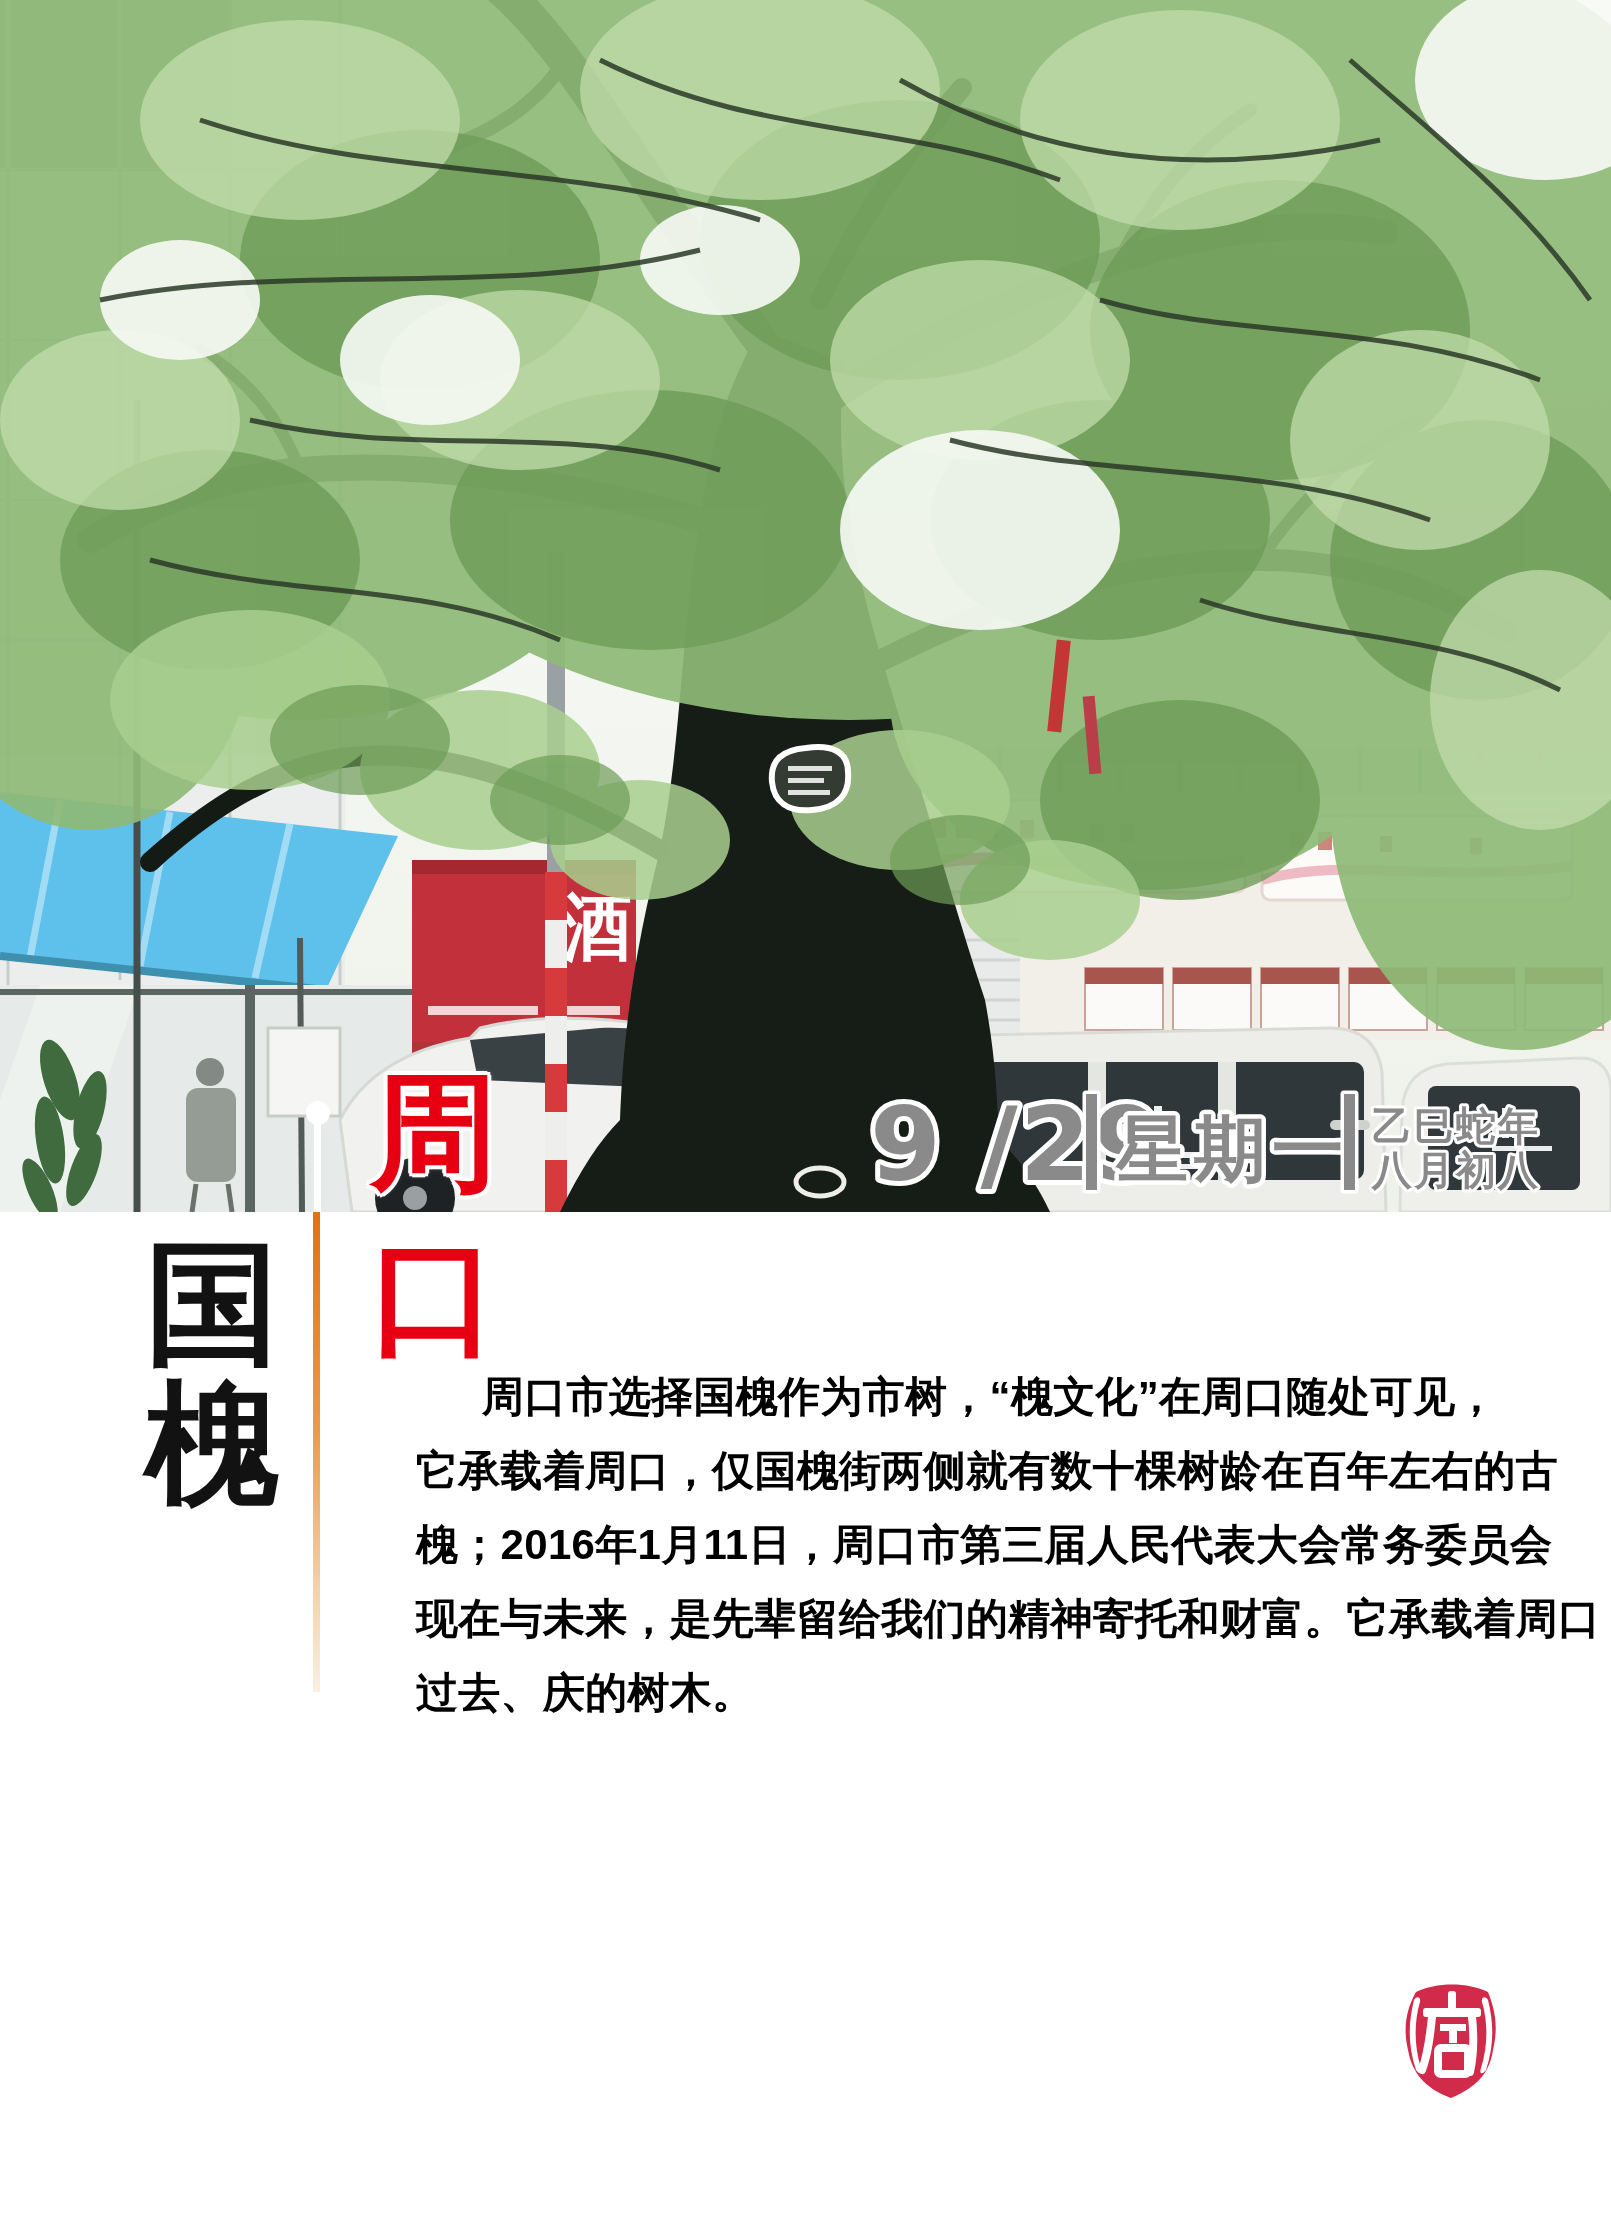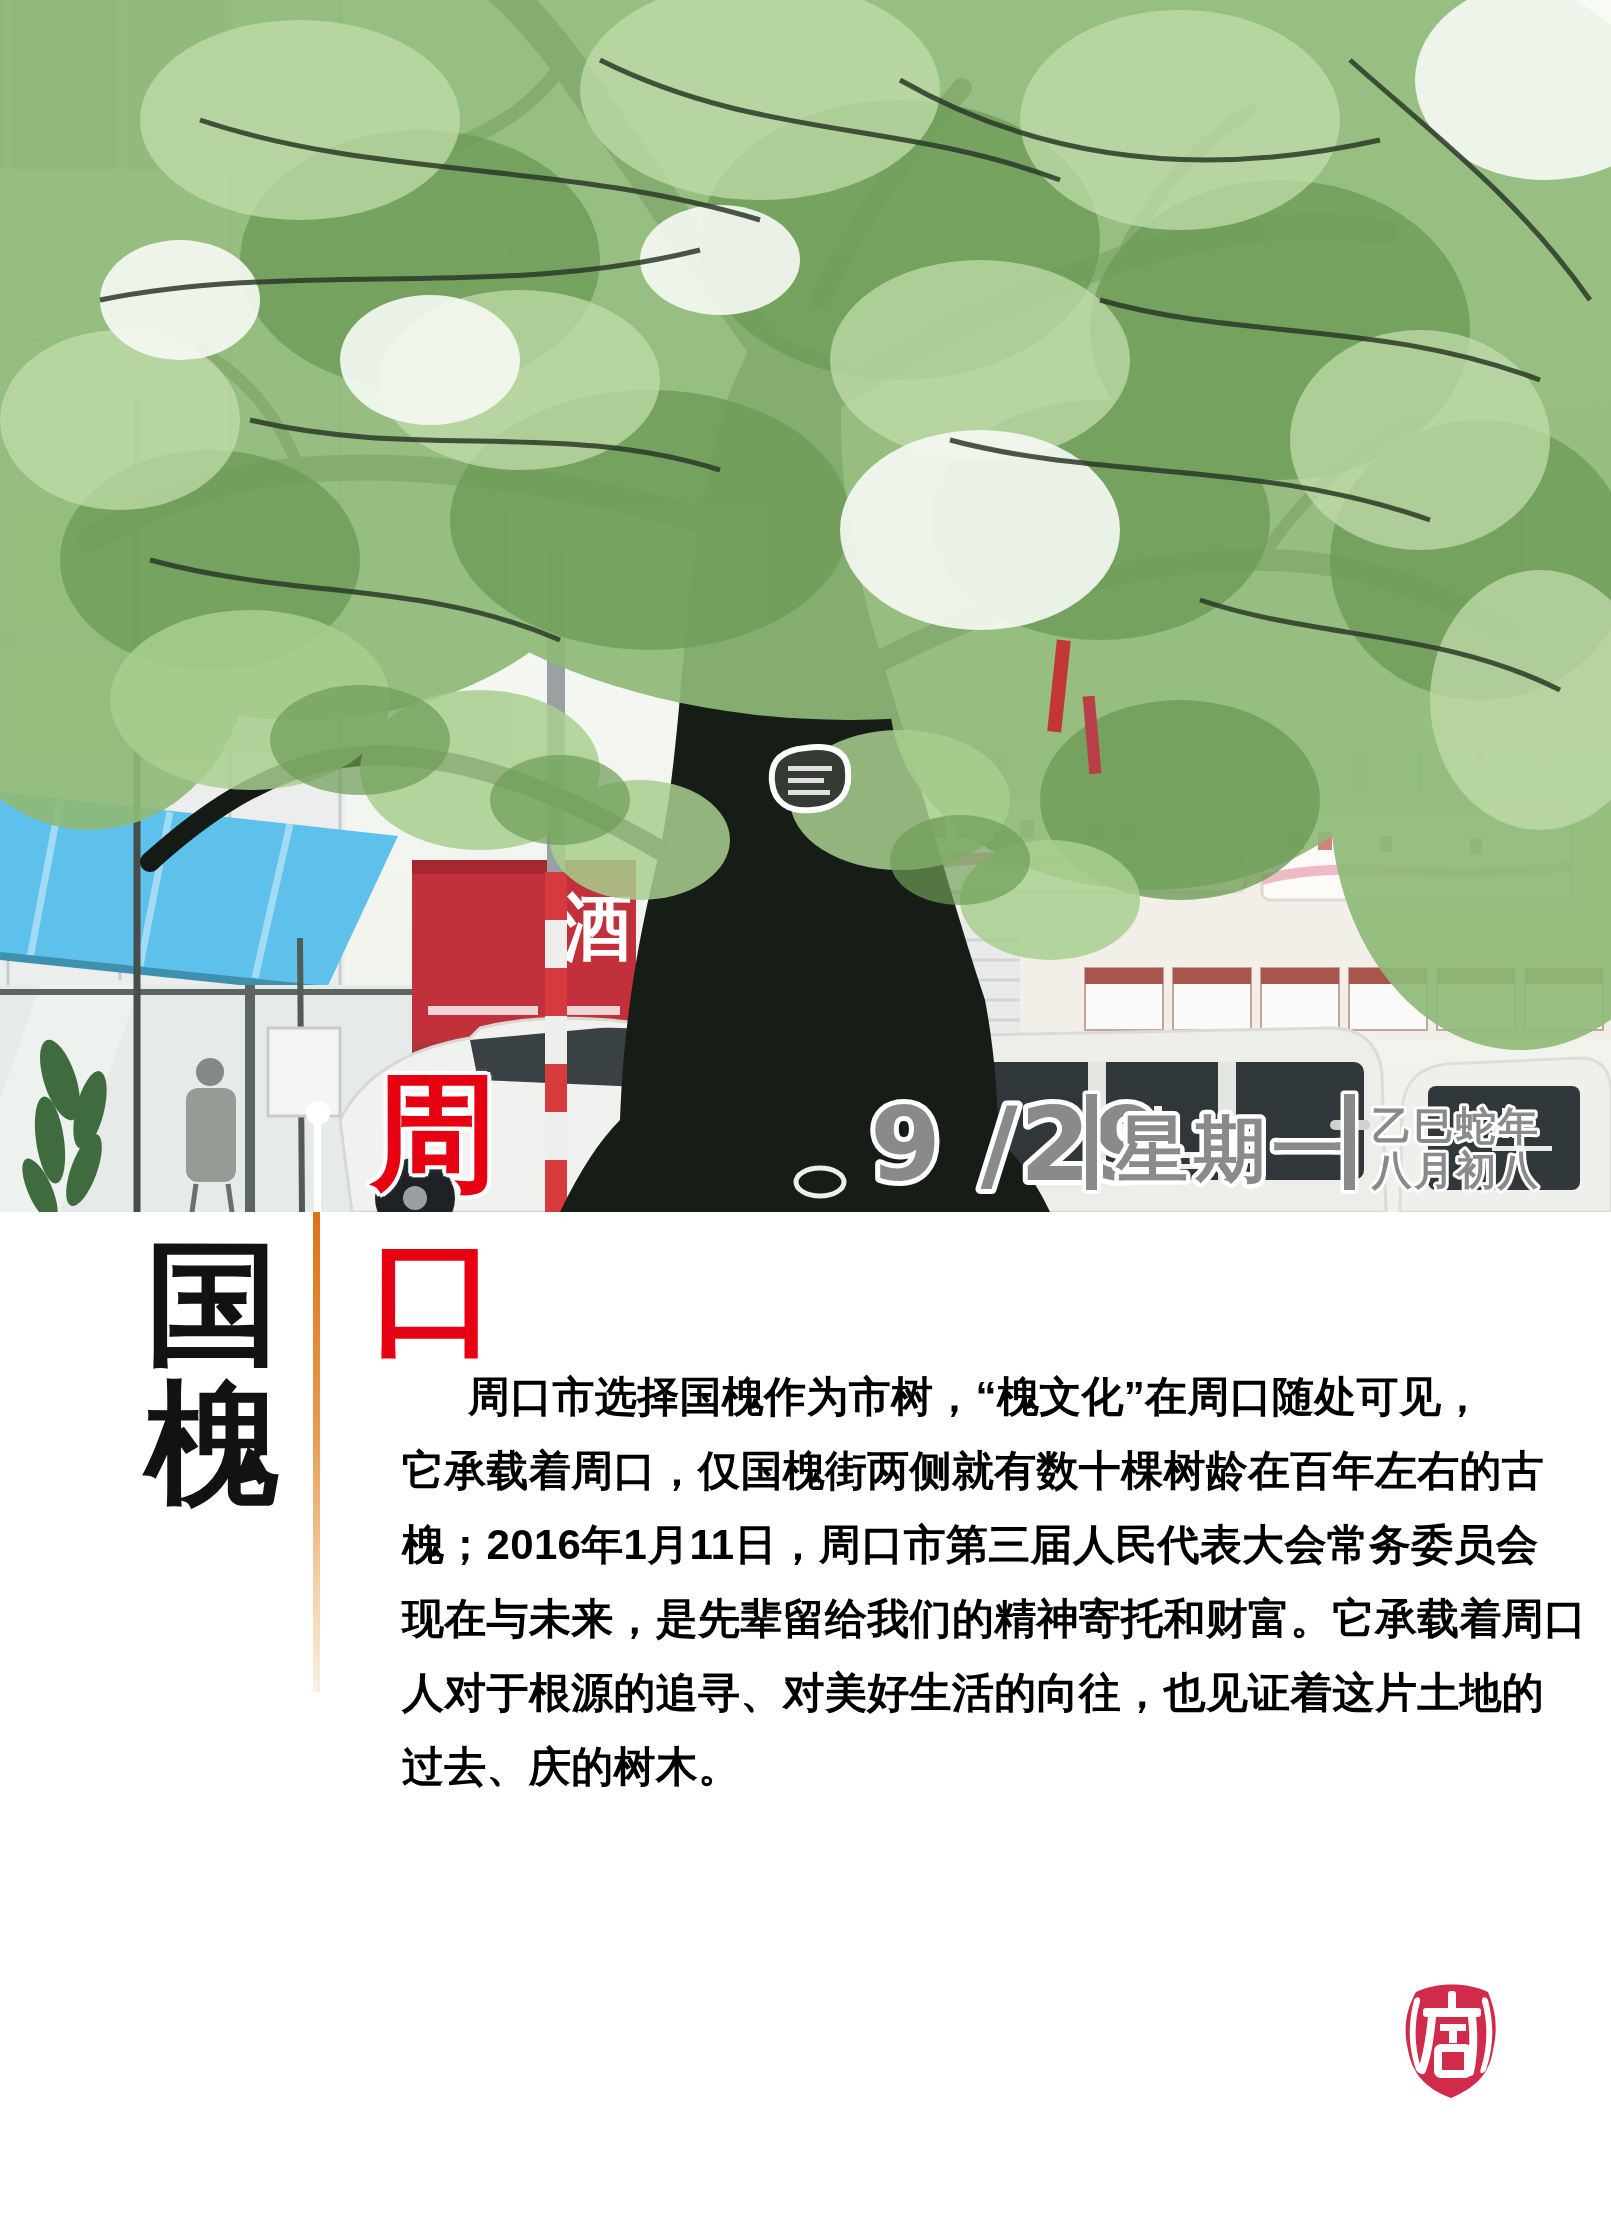--- a/index.html
+++ b/index.html
@@ -16,21 +16,21 @@
   .city-title span{display:block;}
   
   .tree-title{position:absolute;left:134px;top:1233px;width:156px;text-align:center;
     font-family:"DejaVu Serif","Liberation Serif",serif;font-weight:bold;font-size:134px;
     line-height:140px;color:#121212;}
   .tree-title span{display:block;}
   
   .v-divider{position:absolute;left:313px;top:1212px;width:7px;height:480px;
     background:linear-gradient(to bottom,#dd7317 0%,#e89a4d 45%,#f3d4ae 80%,#faf0e2 100%);}
   
-  .article{position:absolute;left:402px;top:1360px;width:1142px;
+  .article{position:absolute;left:416px;top:1360px;width:1142px;
     font-family:"Liberation Sans",sans-serif;font-weight:bold;font-size:42px;
     line-height:74px;letter-spacing:.3px;color:#000;text-align:justify;}
   .article .line{display:block;white-space:nowrap;}
   .article .line.indent{text-indent:66px;}
   
   .seal{position:absolute;left:1396px;top:1978px;width:110px;height:125px;}
 </style>
 </head>
 <body>
 
@@ -366,21 +366,20 @@
   <div class="tree-title" lang="zh">
     <span>国</span>
     <span>槐</span>
   </div>
 
   <div class="article" lang="zh">
     <span class="line indent">周口市选择国槐作为市树，“槐文化”在周口随处可见，</span>
     <span class="line">它承载着周口，仅国槐街两侧就有数十棵树龄在百年左右的古</span>
     <span class="line">槐；2016年1月11日，周口市第三届人民代表大会常务委员会</span>
     <span class="line">现在与未来，是先辈留给我们的精神寄托和财富。它承载着周口</span>
-    <span class="line">人对于根源的追寻、对美好生活的向往，也见证着这片土地的</span>
     <span class="line">过去、庆的树木。</span>
   </div>
 
   <div class="seal">
     <svg width="110" height="125" viewBox="0 0 110 125" xmlns="http://www.w3.org/2000/svg">
       <path d="M 20 14 C 40 4 72 4 92 14 C 100 34 102 50 97 72 C 94 92 84 108 55 120
                C 28 110 16 94 12 72 C 7 50 10 32 20 14 Z" fill="#d22a4a"></path>
       <g>
         <path d="M 18 22 C 12 46 12 68 20 92 C 24 97 27 96 25 90 C 18 68 18 44 24 24 C 25 18 20 18 18 22 Z" fill="#fff"></path>
         <path d="M 92 22 C 98 46 98 68 90 92 C 86 97 83 96 85 90 C 92 68 92 44 86 24 C 85 18 90 18 92 22 Z" fill="#fff"></path>

